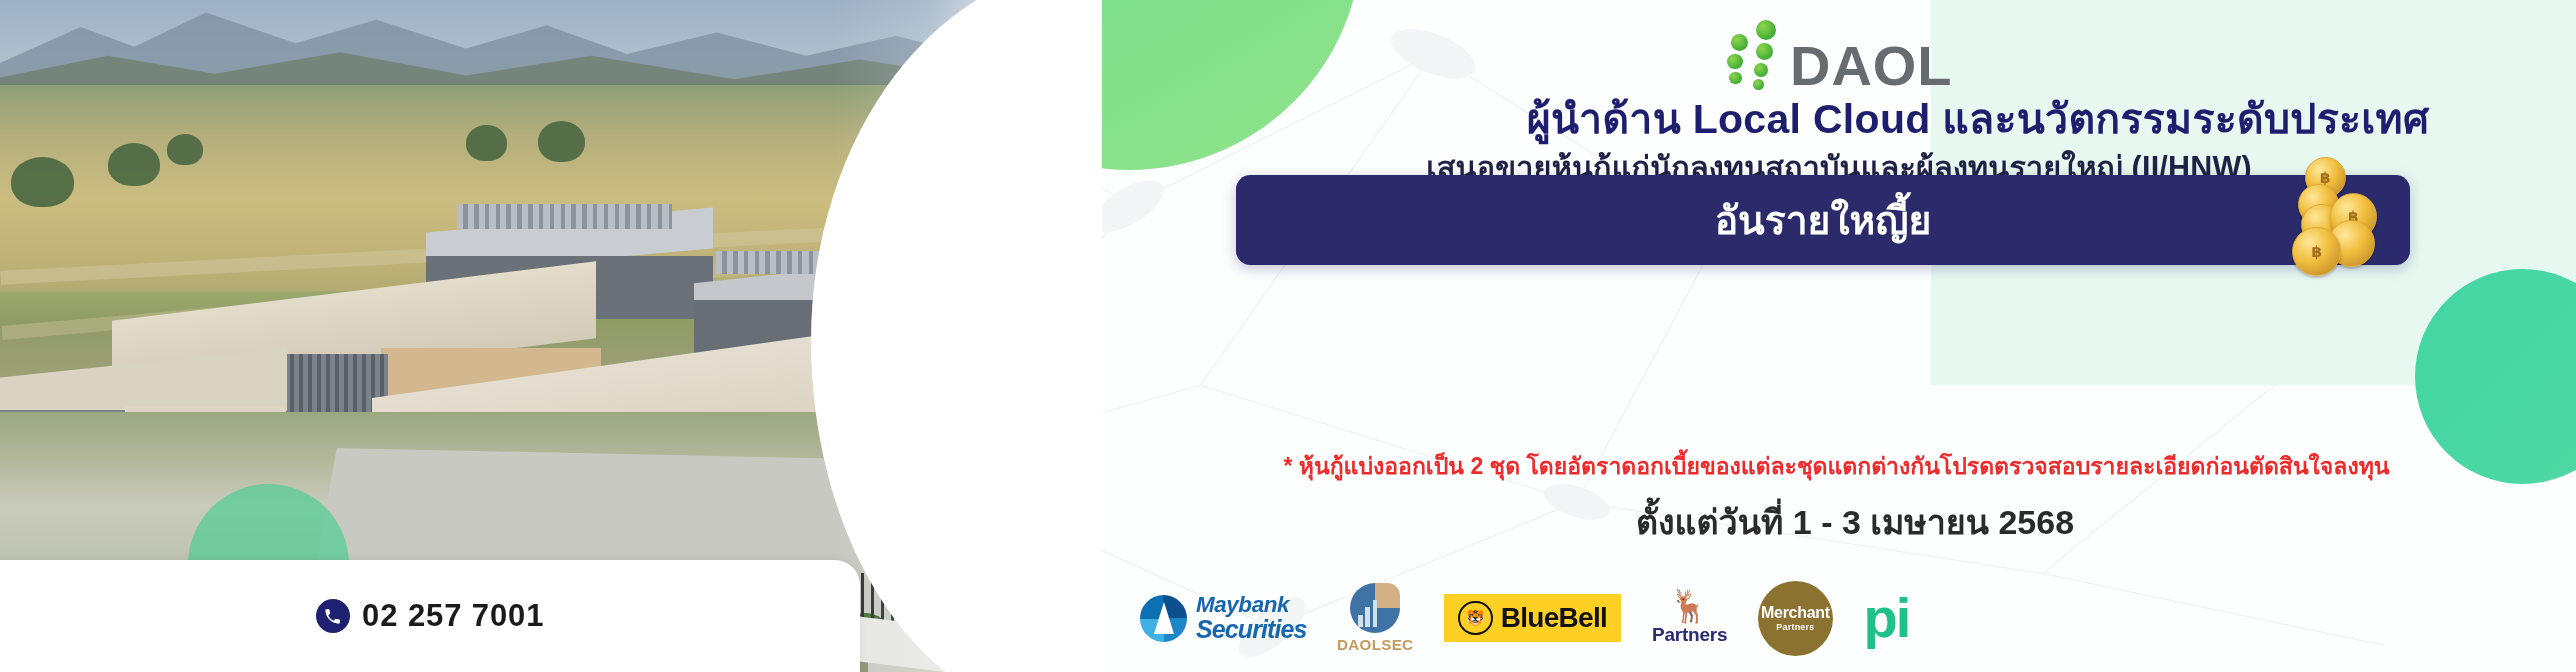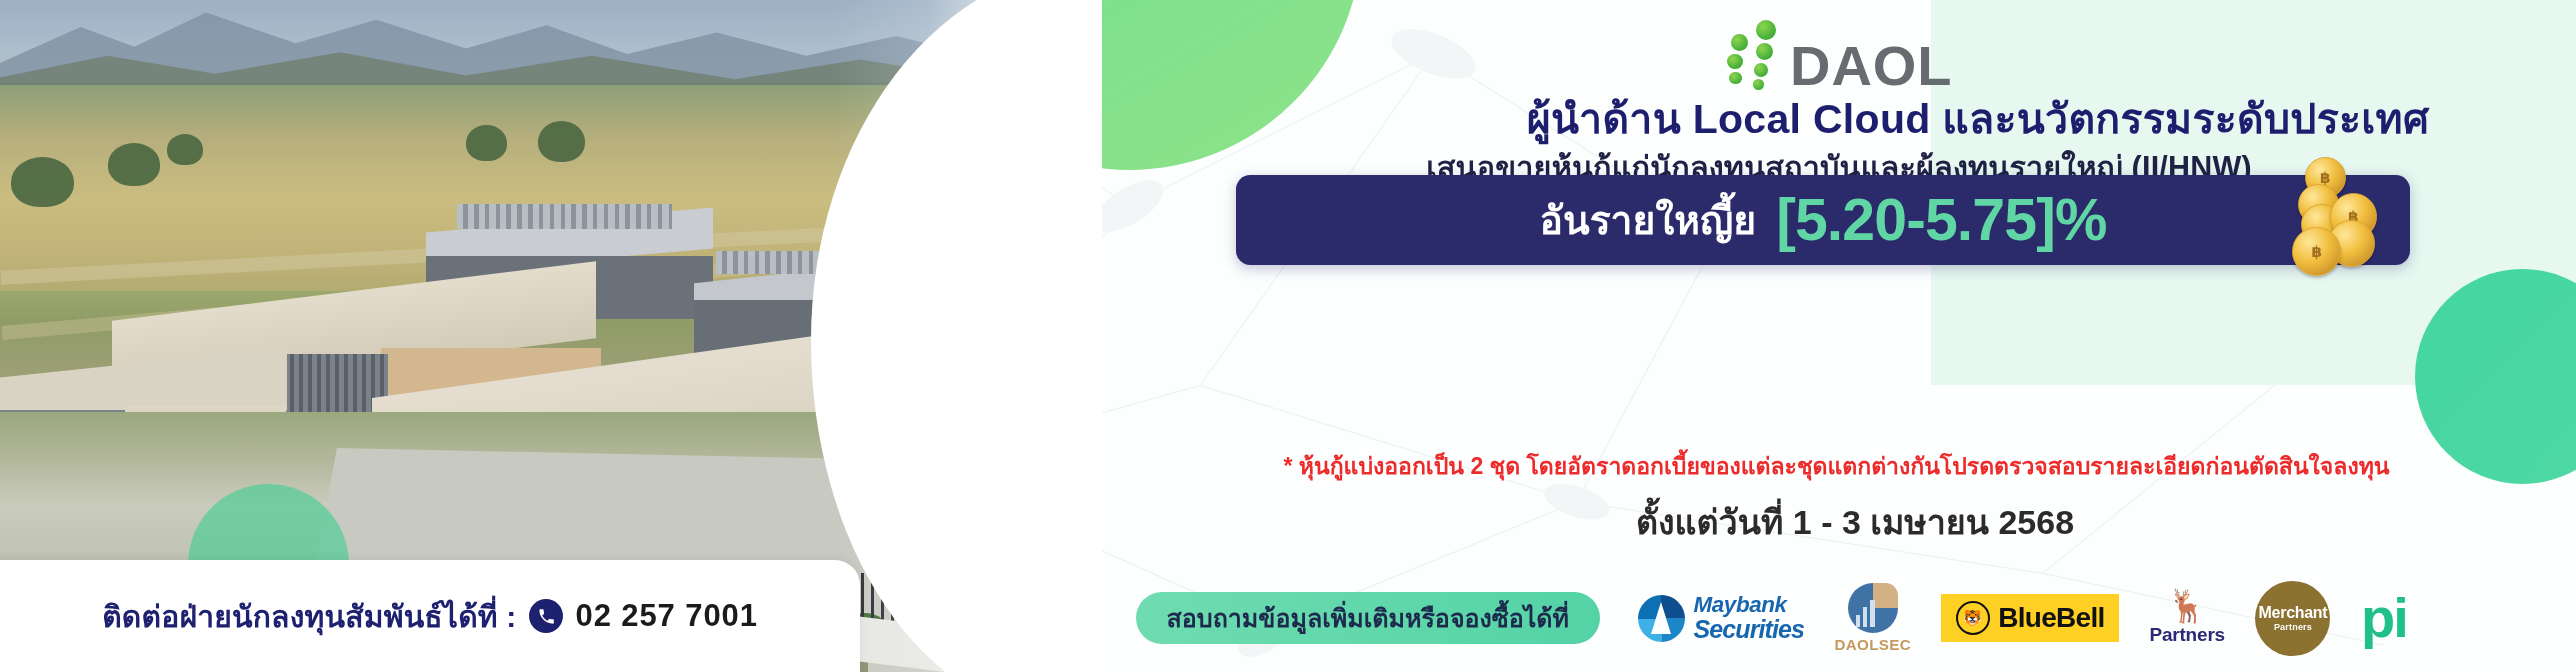--- a/index.html
+++ b/index.html
@@ -286,21 +286,20 @@
 
       <div class="circle-bl2"></div>
       <div class="circle-bl"></div>
       <div class="photo-curve"></div>
       <div class="photo-fade"></div>
     </div>
   </div>
 
   <div class="contact-box">
     <div class="contact-inner">
-      <span class="contact-label">ติดต่อฝ่ายนักลงทุนสัมพันธ์ได้ที่ :</span>
       <span class="phone-badge">
         <svg viewBox="0 0 24 24">
             <path d="M6.6 10.8c1.4 2.8 3.8 5.1 6.6 6.6l2.2-2.2c.3-.3.7-.4 1.1-.2 1.2.4 2.5.6 3.8.6.6 0 1 .4 1 1V20c0 .6-.4 1-1 1C10.7 21 3 13.3 3 3.9c0-.6.4-1 1-1h3.4c.6 0 1 .4 1 1 0 1.3.2 2.6.6 3.8.1.4 0 .8-.2 1.1l-2.2 2z"></path>
           </svg>
       </span>
       <span class="contact-num">02 257 7001</span>
     </div>
   </div>
 
   <div class="content">
@@ -318,36 +317,34 @@
         </div>
         <span class="logo-text">DAOL</span>
       </div>
     </div>
 
     <div class="headline">ผู้นำด้าน Local Cloud และนวัตกรรมระดับประเทศ</div>
     <div class="subhead">เสนอขายหุ้นกู้แก่นักลงทุนสถาบันและผู้ลงทุนรายใหญ่ (II/HNW)</div>
 
     <div class="rate-box">
       <span class="rate-label">อันรายใหญี้ย</span>
-      <span class="rate-value">[5.20-5.75]%</span>
       <span class="coins">
         <span class="coin" style="left:18px;top:7.2px;width:39px;height:39px;">฿</span>
         <span class="coin" style="left:10.8px;top:34px;width:39px;height:39px;"></span>
         <span class="coin" style="left:14.3px;top:54px;width:39px;height:39px;"></span>
         <span class="coin" style="left:43px;top:43px;width:45px;height:45px;">฿</span>
         <span class="coin" style="left:41px;top:70px;width:45px;height:45px;"></span>
         <span class="coin" style="left:5.4px;top:77px;width:47px;height:47px;">฿</span>
       </span>
     </div>
 
     <div class="disclaimer">* หุ้นกู้แบ่งออกเป็น 2 ชุด โดยอัตราดอกเบี้ยของแต่ละชุดแตกต่างกันโปรดตรวจสอบรายละเอียดก่อนตัดสินใจลงทุน</div>
     <div class="dateline">ตั้งแต่วันที่ 1 - 3 เมษายน 2568</div>
 
     <div class="cta-row">
-      <button class="cta-btn">สอบถามข้อมูลเพิ่มเติมหรือจองซื้อได้ที่</button>
 
       <div class="partners">
 
         <div class="p-logo">
           <div class="yuanta">
             <span class="yuanta-mark"></span>
             <span class="yuanta-txt">
               <div class="l1">Maybank</div>
               <div class="l2">Securities</div>
             </span>

